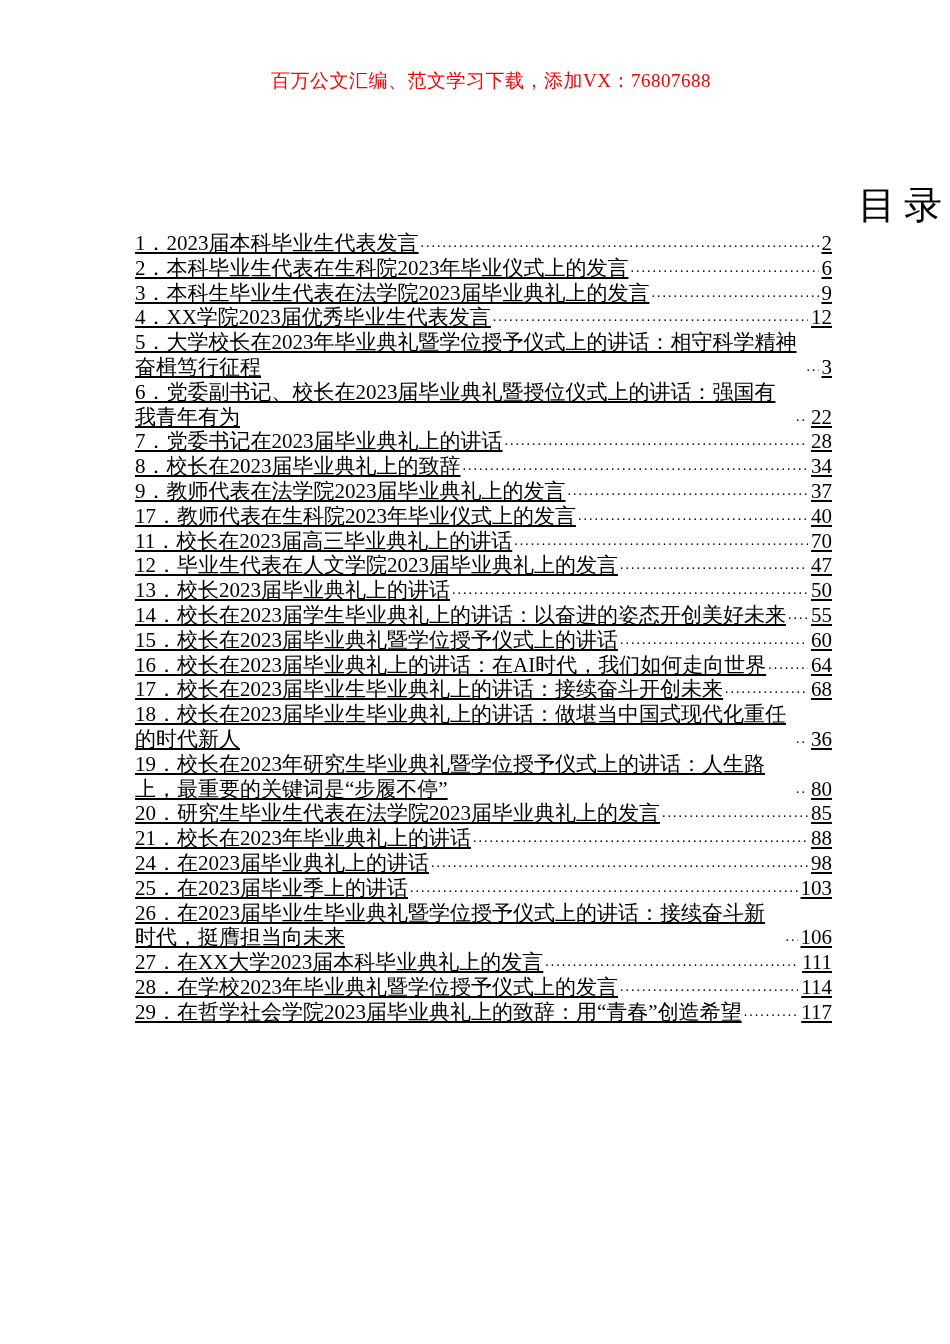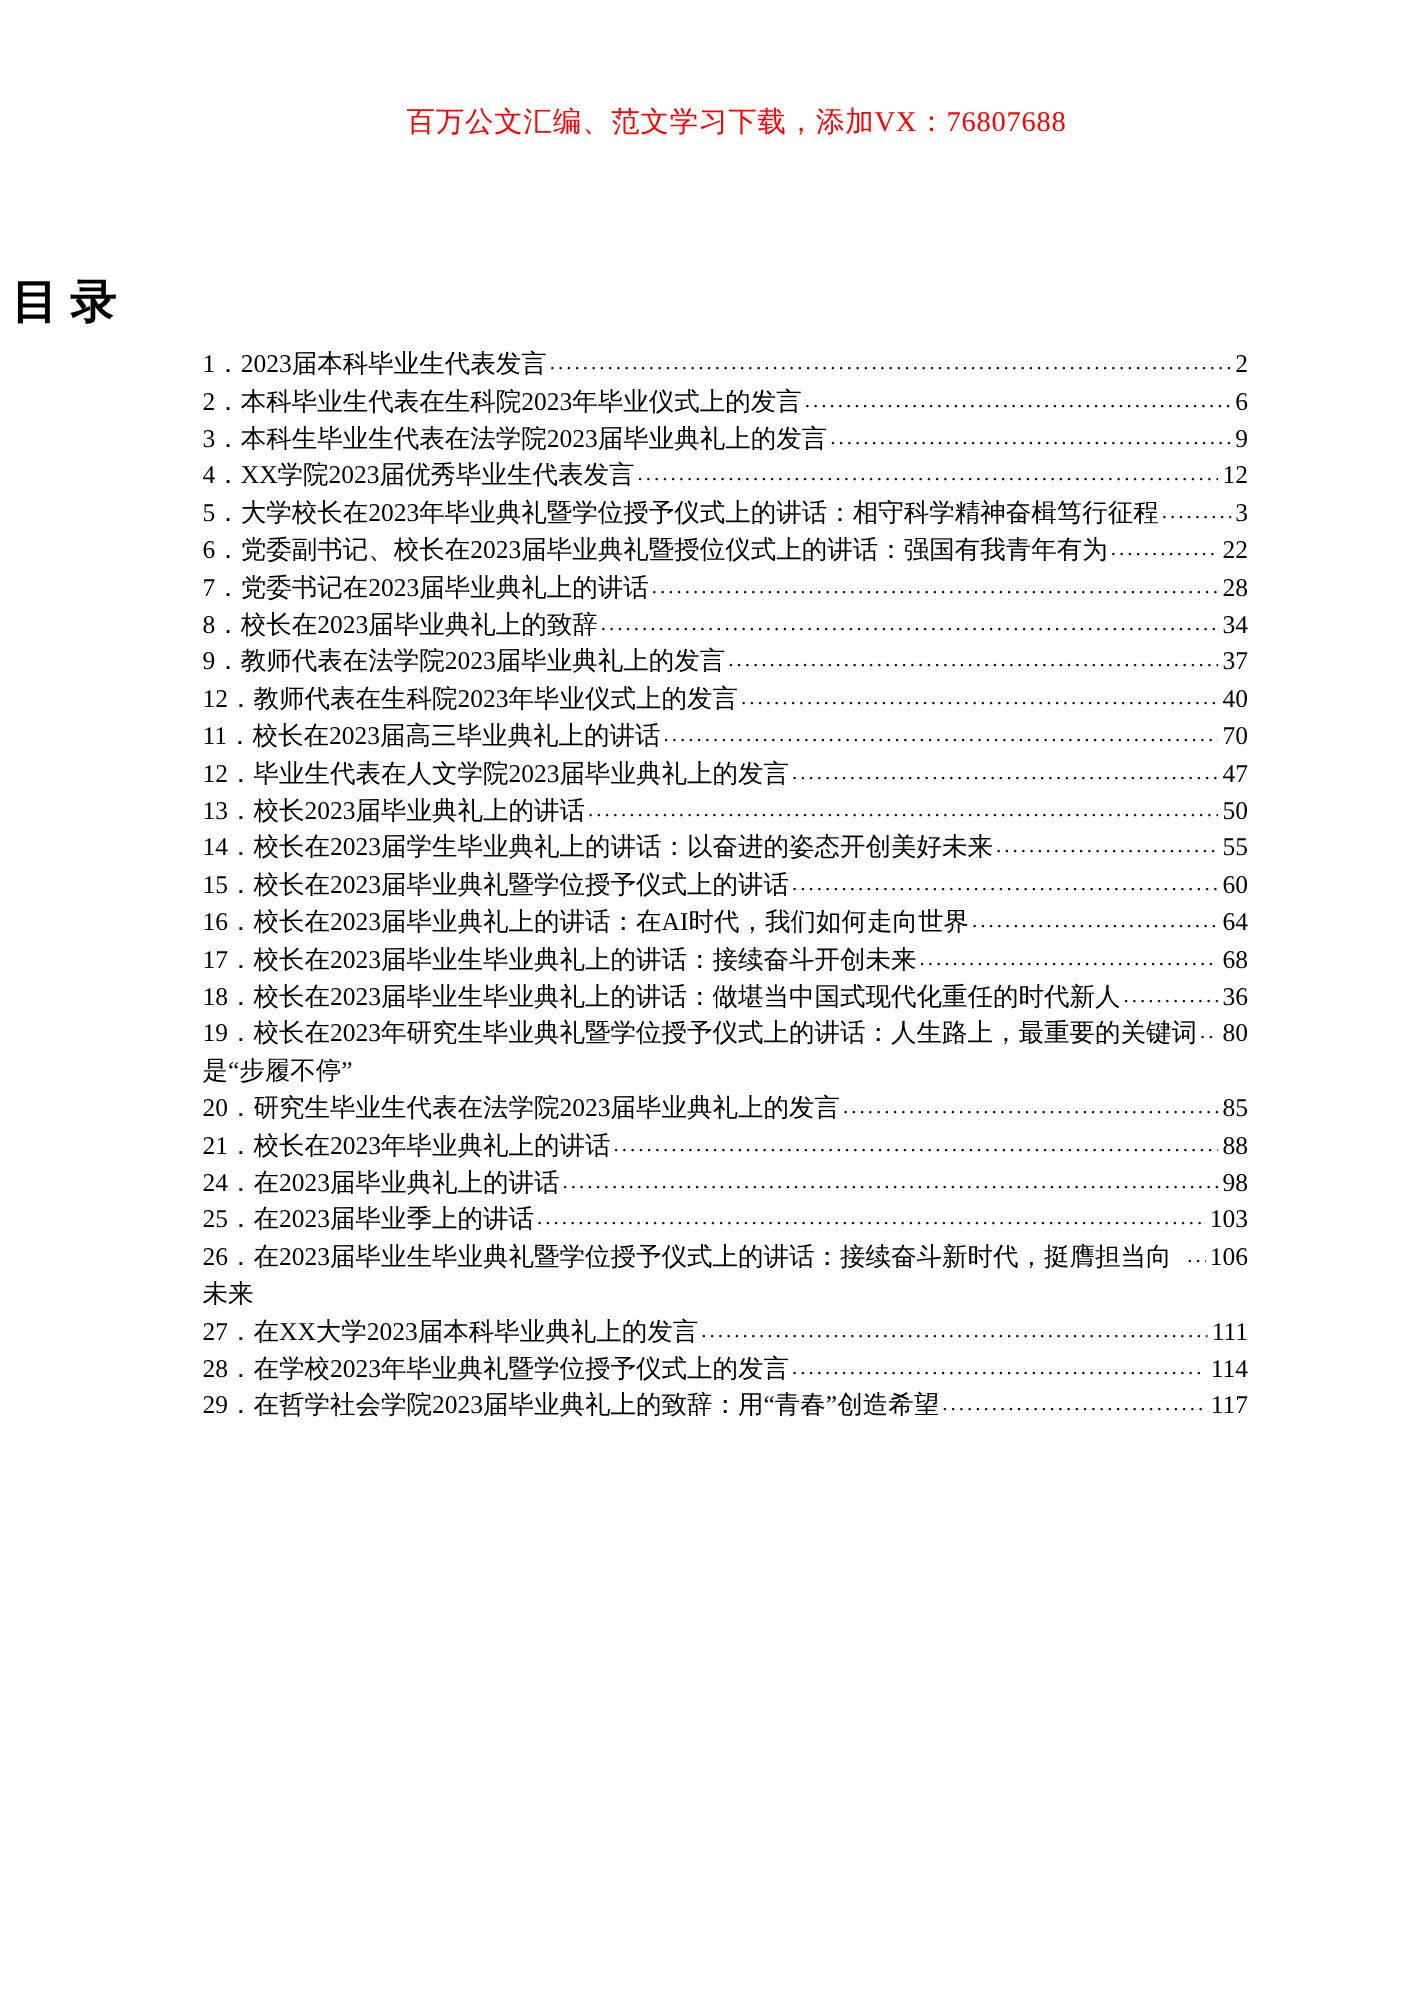--- a/index.html
+++ b/index.html
@@ -26,36 +26,38 @@
     text-align: center;
     color: #fe0000;
     font-size: 19px;
     letter-spacing: 0.5px;
   }
   .toc-heading {
     position: absolute;
     top: 180px;
     left: 0;
     width: 100%;
-    text-align: left;
-    font-size: 31px;
-    font-weight: bold;
+    text-align: right;
+    font-size: 38px;
+    font-weight: normal;
     letter-spacing: 8px;
     text-indent: 8px; 
   }
   .toc-list {
     position: absolute;
     top: 231px;
     left: 135px;
     width: 697px;
   }
   .toc-row {
     display: flex;
-    font-size: 17px;
+    align-items: flex-end;
+    font-size: 21px;
     line-height: 24.8px;
+    text-decoration: underline;
   }
   .toc-label {
     flex: 0 1 auto;
     white-space: pre-wrap;
   }
   .toc-dots {
     flex: 1 1 auto;
     min-width: 14px;
     overflow: hidden;
     white-space: nowrap;
@@ -124,21 +126,21 @@
         <span class="toc-label">8．校长在2023届毕业典礼上的致辞</span>
         <span class="toc-dots"></span>
         <span class="toc-page">34</span>
       </div>
       <div class="toc-row">
         <span class="toc-label">9．教师代表在法学院2023届毕业典礼上的发言</span>
         <span class="toc-dots"></span>
         <span class="toc-page">37</span>
       </div>
       <div class="toc-row">
-        <span class="toc-label">12．教师代表在生科院2023年毕业仪式上的发言</span>
+        <span class="toc-label">17．教师代表在生科院2023年毕业仪式上的发言</span>
         <span class="toc-dots"></span>
         <span class="toc-page">40</span>
       </div>
       <div class="toc-row">
         <span class="toc-label">11．校长在2023届高三毕业典礼上的讲话</span>
         <span class="toc-dots"></span>
         <span class="toc-page">70</span>
       </div>
       <div class="toc-row">
         <span class="toc-label">12．毕业生代表在人文学院2023届毕业典礼上的发言</span>

